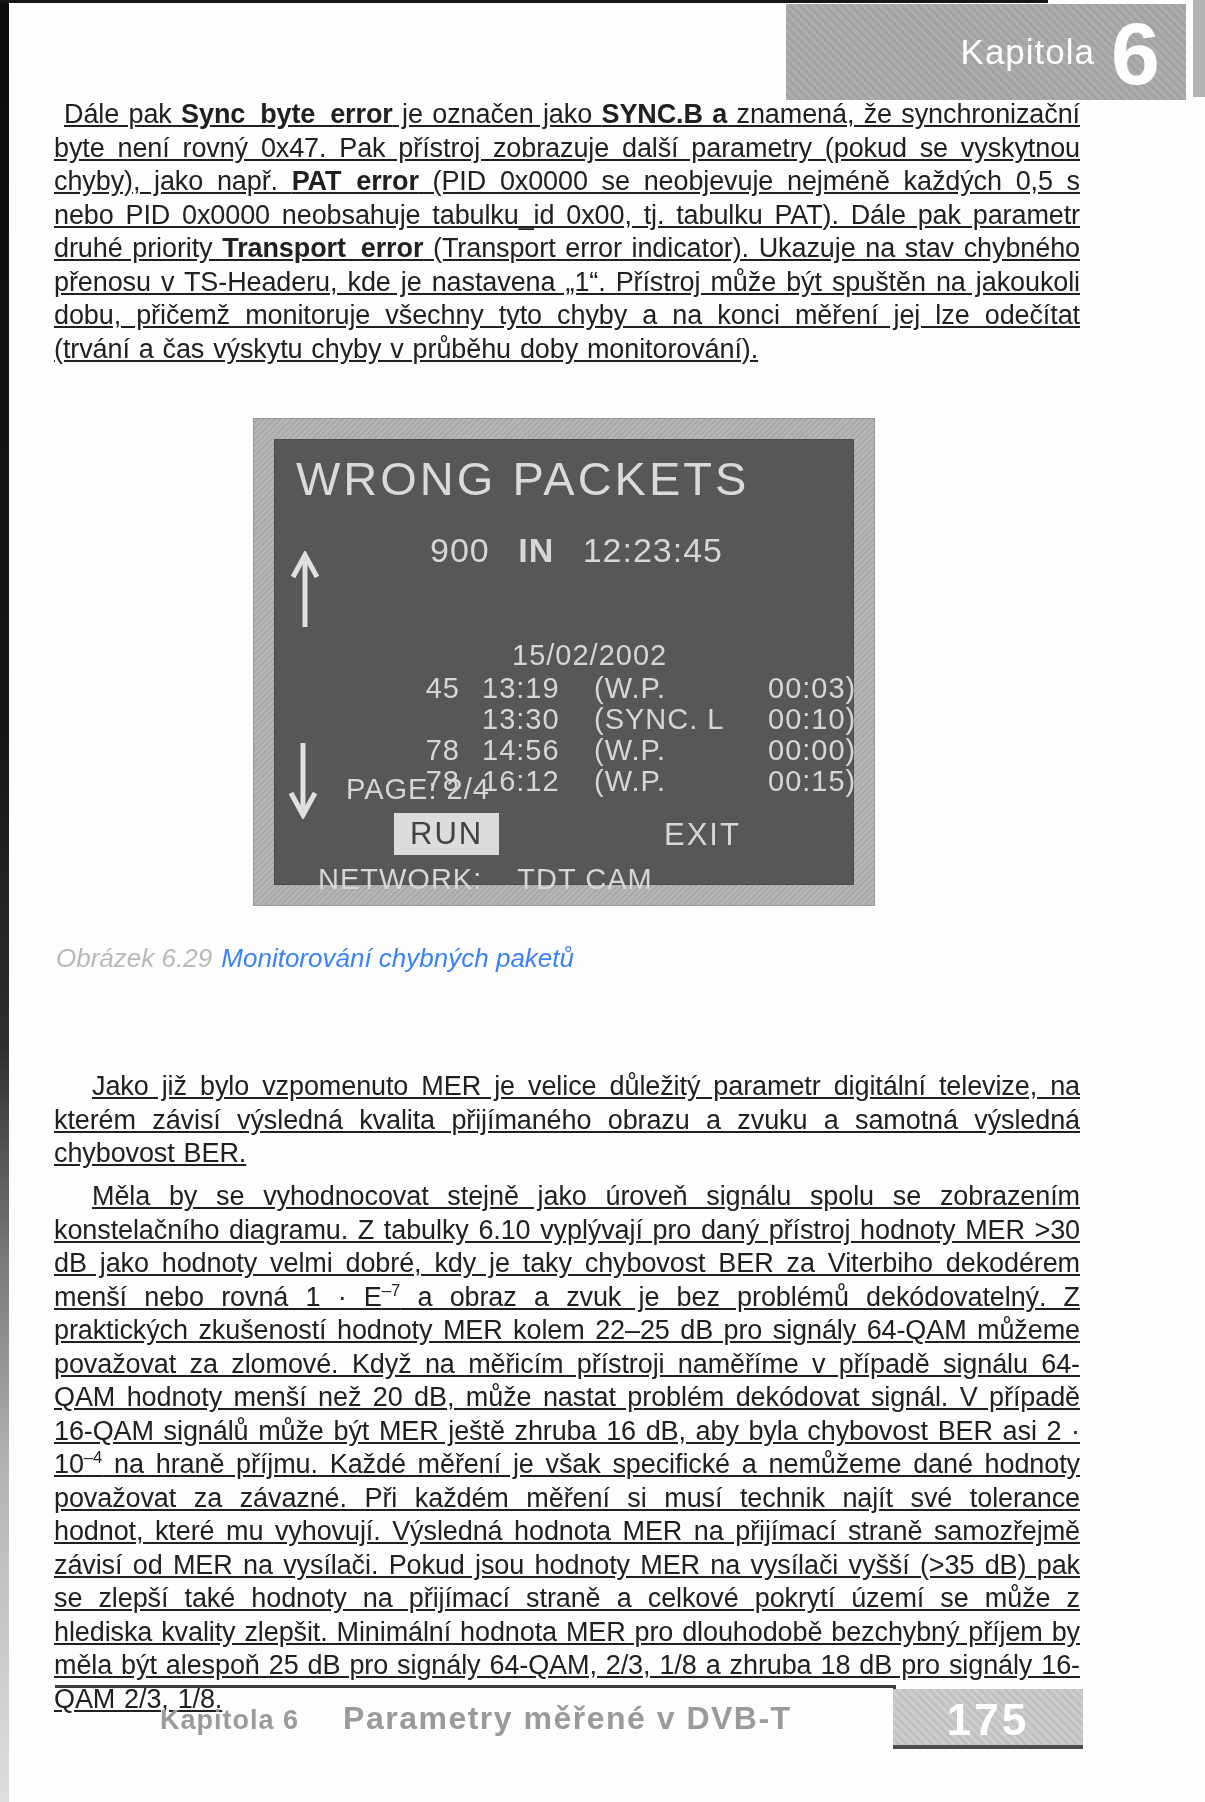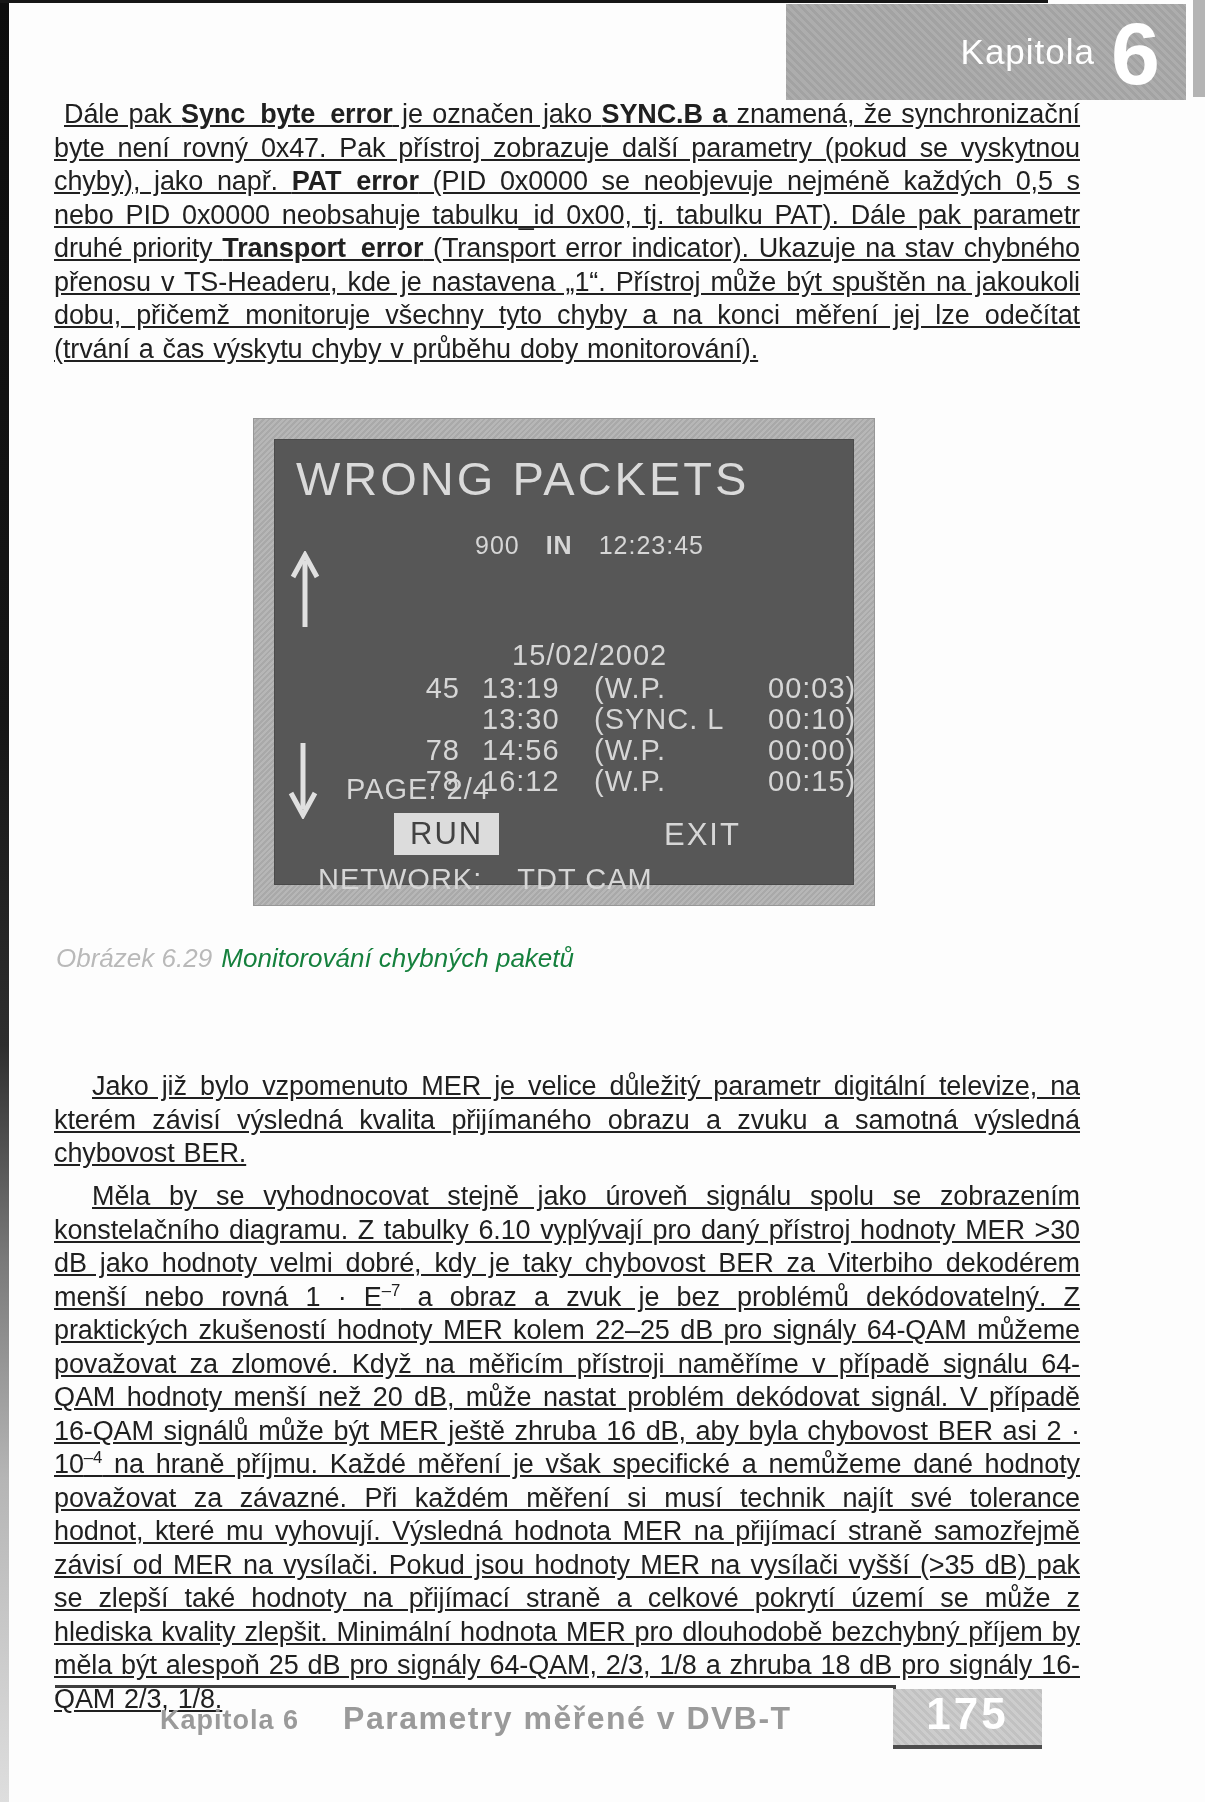--- a/index.html
+++ b/index.html
@@ -26,21 +26,21 @@
   .p3{top:1180px;text-indent:38px;}
   .body b{font-weight:bold;}
   .body sup{font-size:0.62em;line-height:0;}
   
   .crt-frame{position:absolute;left:253px;top:418px;width:622px;height:488px;
     background:#b2b2b2;border:1px solid #979797;box-sizing:border-box;padding:20px;
     background-image:repeating-linear-gradient(135deg,rgba(255,255,255,.06) 0 2px,rgba(0,0,0,.05) 2px 4px);}
   .crt{position:relative;width:100%;height:100%;background:#575757;color:#d6d6d6;
     box-shadow:inset 0 0 0 1px #4a4a4a;}
   .crt-title{position:absolute;left:22px;top:12px;font-size:47px;letter-spacing:3px;color:#dadada;white-space:nowrap;}
-  .crt-status{position:absolute;left:156px;top:92px;font-size:25px;letter-spacing:1px;white-space:nowrap;margin-left:45px;}
+  .crt-status{position:absolute;left:156px;top:92px;font-size:34px;letter-spacing:1px;white-space:nowrap;}
   .crt-status .sp{margin-right:18px;}
   .crt-status .b{font-weight:bold;}
   .crt-date{position:absolute;left:238px;top:200px;font-size:29px;letter-spacing:1px;}
   .crt-rows{position:absolute;left:138px;top:234px;font-size:29px;letter-spacing:1px;}
   .crt-row{display:grid;grid-template-columns:48px 112px 196px auto;line-height:31px;}
   .cc-count{text-align:right;}
   .cc-time{padding-left:22px;}
   .cc-label{padding-left:22px;}
   .arrow{position:absolute;color:#e0e0e0;}
   .arrow svg{display:block;}
@@ -48,33 +48,33 @@
   .down{left:14px;top:300px;}
   .crt-page{position:absolute;left:72px;top:334px;font-size:29px;letter-spacing:1px;}
   .crt-run{position:absolute;left:120px;top:374px;background:#dcdcdc;color:#424242;
     font-size:31px;letter-spacing:2px;padding:3px 16px;}
   .crt-exit{position:absolute;left:390px;top:378px;font-size:31px;letter-spacing:2px;}
   .crt-network{position:absolute;left:44px;top:424px;font-size:29px;letter-spacing:1px;}
   .crt-network .nv{margin-left:26px;}
   
   .caption{position:absolute;left:56px;top:943px;font-size:26px;font-style:italic;white-space:nowrap;}
   .cap-pre{color:#b9b9b9;margin-right:2px;}
-  .cap-txt{color:#15803d;}
+  .cap-txt{color:#3b82f6;}
   
   .section{position:absolute;left:54px;top:1008px;margin:0;color:#8f8f8f;
     font-size:31px;font-weight:bold;letter-spacing:0.5px;}
   .section .st{margin-left:72px;}
   
   .footer-line{position:absolute;left:55px;top:1685px;width:838px;height:3px;background:#3e3e3e;}
   .footer-line::after{content:"";position:absolute;right:-3px;top:0;width:3px;height:16px;background:#3e3e3e;}
   .footer{position:absolute;left:160px;top:1700px;display:flex;align-items:baseline;gap:44px;color:#9a9a9a;}
   .f-ch{font-size:27px;font-weight:bold;letter-spacing:1px;}
   .f-ti{font-size:32px;font-weight:bold;letter-spacing:1.5px;}
-  .page-num-box{position:absolute;left:893px;top:1689px;width:149px;height:56px;background:#c9c9c9;
-    border-bottom:4px solid #4d4d4d;display:flex;align-items:flex-start;justify-content:center;
+  .page-num-box{position:absolute;left:893px;top:1689px;width:190px;height:56px;background:#c9c9c9;
+    border-bottom:4px solid #4d4d4d;display:flex;align-items:flex-end;justify-content:center;
     background-image:repeating-linear-gradient(45deg,rgba(255,255,255,.07) 0 3px,rgba(0,0,0,.04) 3px 6px);}
   .page-num-box span{color:#fff;font-size:44px;font-weight:bold;letter-spacing:3px;}
 </style>
 </head>
 <body>
 
 <div class="page">
 
   <div class="scan-left"></div>
   <div class="scan-top"></div>

